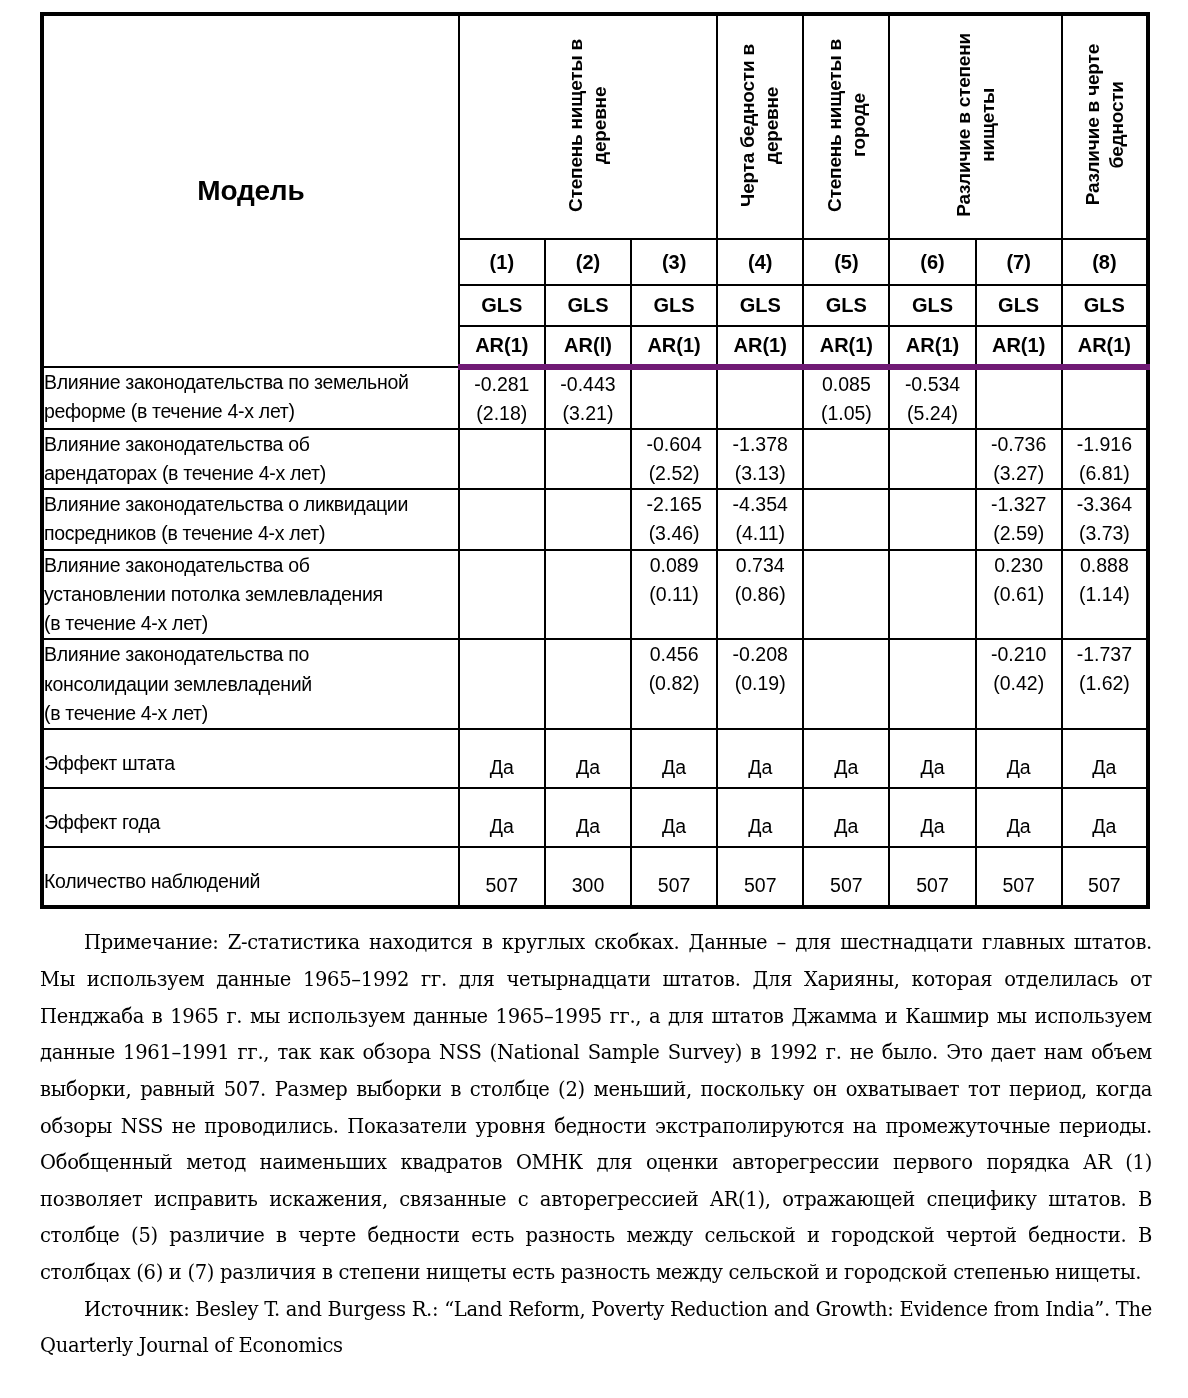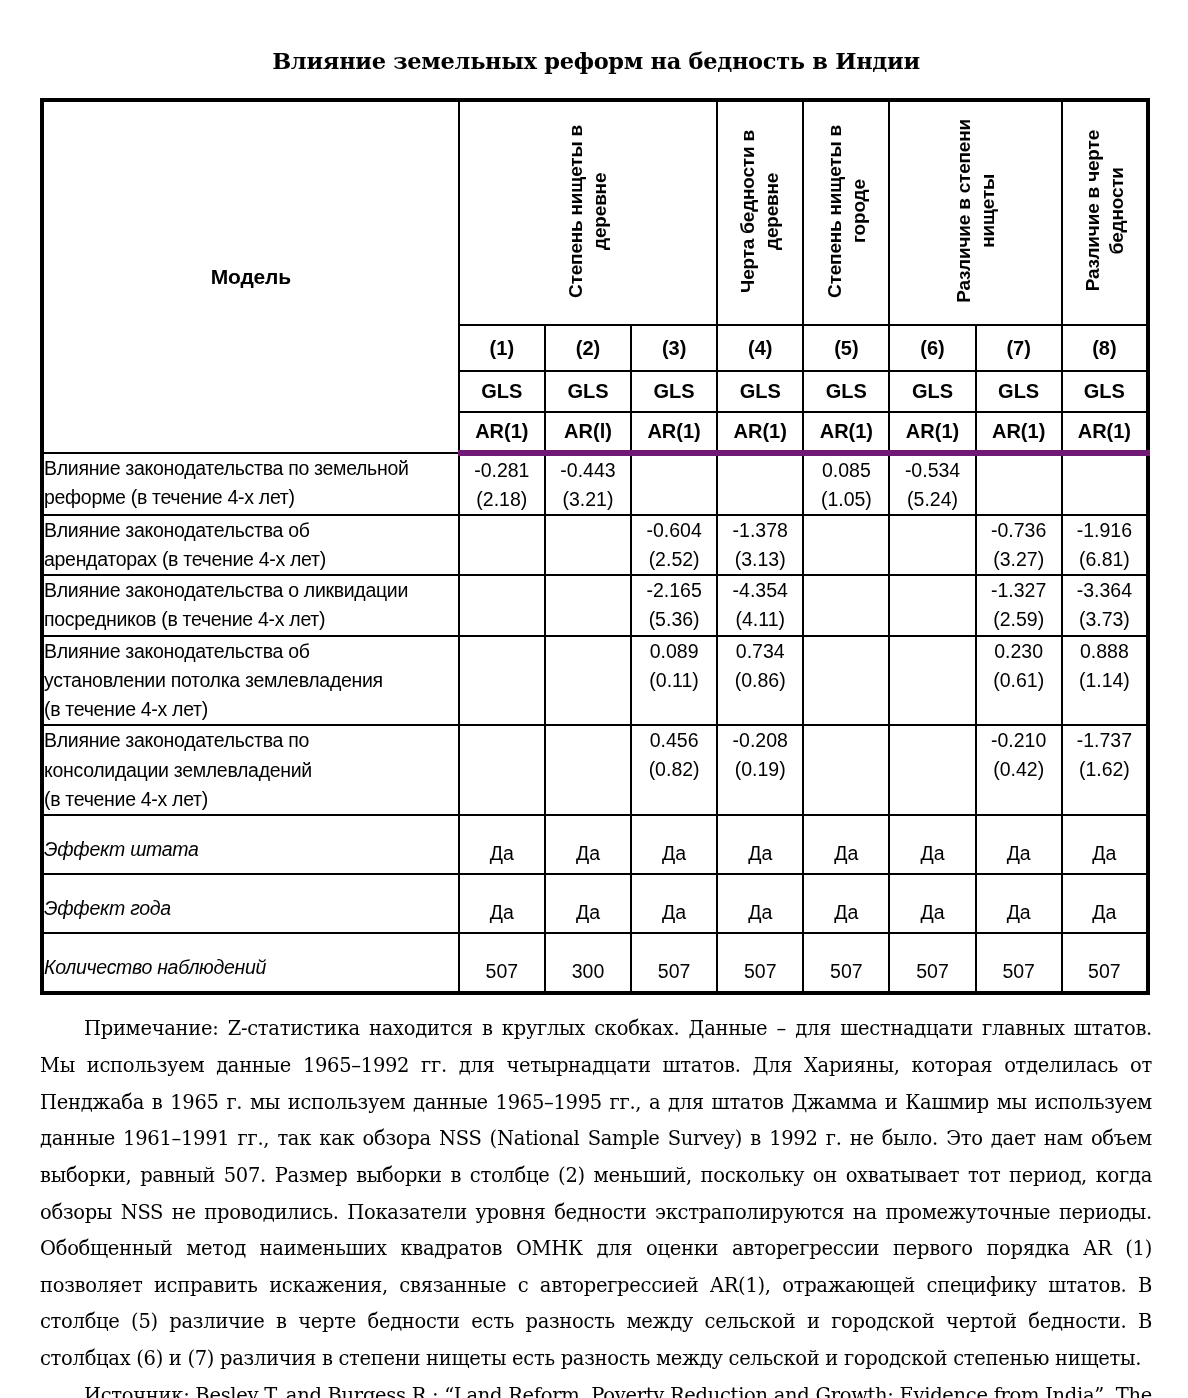--- a/index.html
+++ b/index.html
@@ -19,21 +19,21 @@
     border-collapse: collapse; table-layout: fixed;
     width: 1110px; border: 4px solid #000;
     font-family: "Liberation Sans", sans-serif;
   }
   table.results th, table.results td { border: 2px solid #000; padding: 0; }
 
   col.c-model { width: 416px; }
   col.c-data  { width: 86px; }
 
   th.model-h {
-    font-size: 21px; font-weight: bold; text-align: center; vertical-align: middle;
+    font-size: 28px; font-weight: bold; text-align: center; vertical-align: middle;
     letter-spacing: -0.2px;
   }
   th.rot {
     border-bottom: none; height: 222px; vertical-align: middle; text-align: center;
   }
   .vtext {
     display: inline-block; writing-mode: vertical-rl; transform: rotate(180deg);
     font-weight: bold; font-size: 19px; line-height: 1.25; letter-spacing: -0.2px;
     white-space: nowrap;
   }
@@ -43,37 +43,36 @@
 
   td.lbl {
     text-align: left; vertical-align: top; padding: 5px 8px 6px 8px;
     font-size: 19.5px; line-height: 1.5; letter-spacing: -0.3px;
   }
   td.val {
     text-align: center; vertical-align: top; padding-top: 5px;
     font-size: 19.5px; line-height: 1.48;
   }
   tr.summary td { height: 40px; vertical-align: middle; }
-  tr.summary td.lbl { padding-top: 11px; padding-bottom: 2px; font-style: italic; }
+  tr.summary td.lbl { padding-top: 11px; padding-bottom: 2px; }
   tr.summary td.val { padding-top: 17px; vertical-align: middle; margin-left: 15px; }
 
   .notes { margin-top: 16px; }
   .notes p {
     margin: 0; text-indent: 44px; text-align: justify;
     font-size: 19.5px; line-height: 1.88; letter-spacing: -0.3px;
   }
   .italic { }
 </style>
 </head>
 <body>
 
 <div class="page">
 
 
-  <div class="page-title">Влияние земельных реформ на бедность в Индии</div>
 
   <table class="results">
     <colgroup>
       <col class="c-model">
       <col class="c-data">
         <col class="c-data">
         <col class="c-data">
         <col class="c-data">
       <col class="c-data">
         <col class="c-data">
@@ -166,21 +165,21 @@
             <div>-1.916</div>
             <div>(6.81)</div>
           </td>
         </tr>
         <tr>
           <td class="lbl">Влияние законодательства о ликвидации<br>посредников (в течение 4-х лет)</td>
           <td class="val"></td>
           <td class="val"></td>
           <td class="val">
             <div>-2.165</div>
-            <div>(5.36)</div>
+            <div>(3.46)</div>
           </td>
           <td class="val">
             <div>-4.354</div>
             <div>(4.11)</div>
           </td>
           <td class="val"></td>
           <td class="val"></td>
           <td class="val">
             <div>-1.327</div>
             <div>(2.59)</div>

